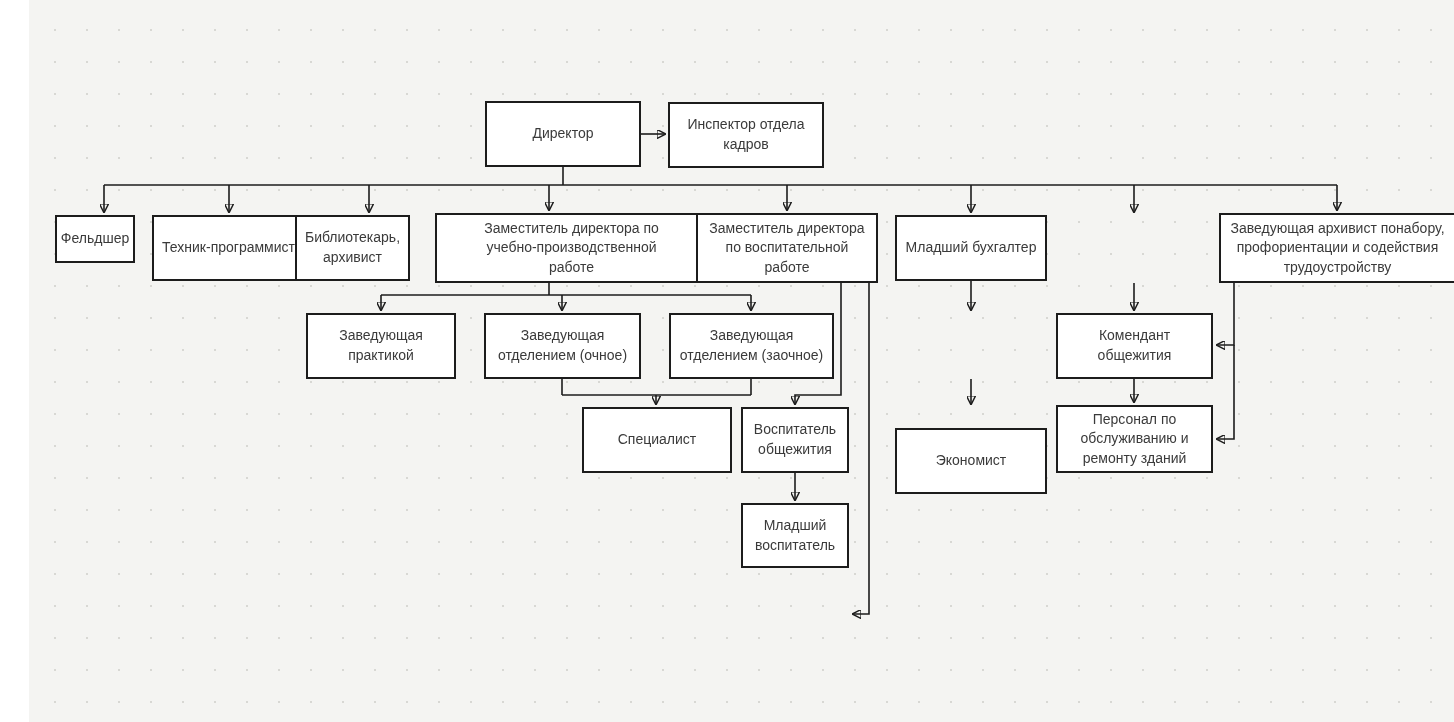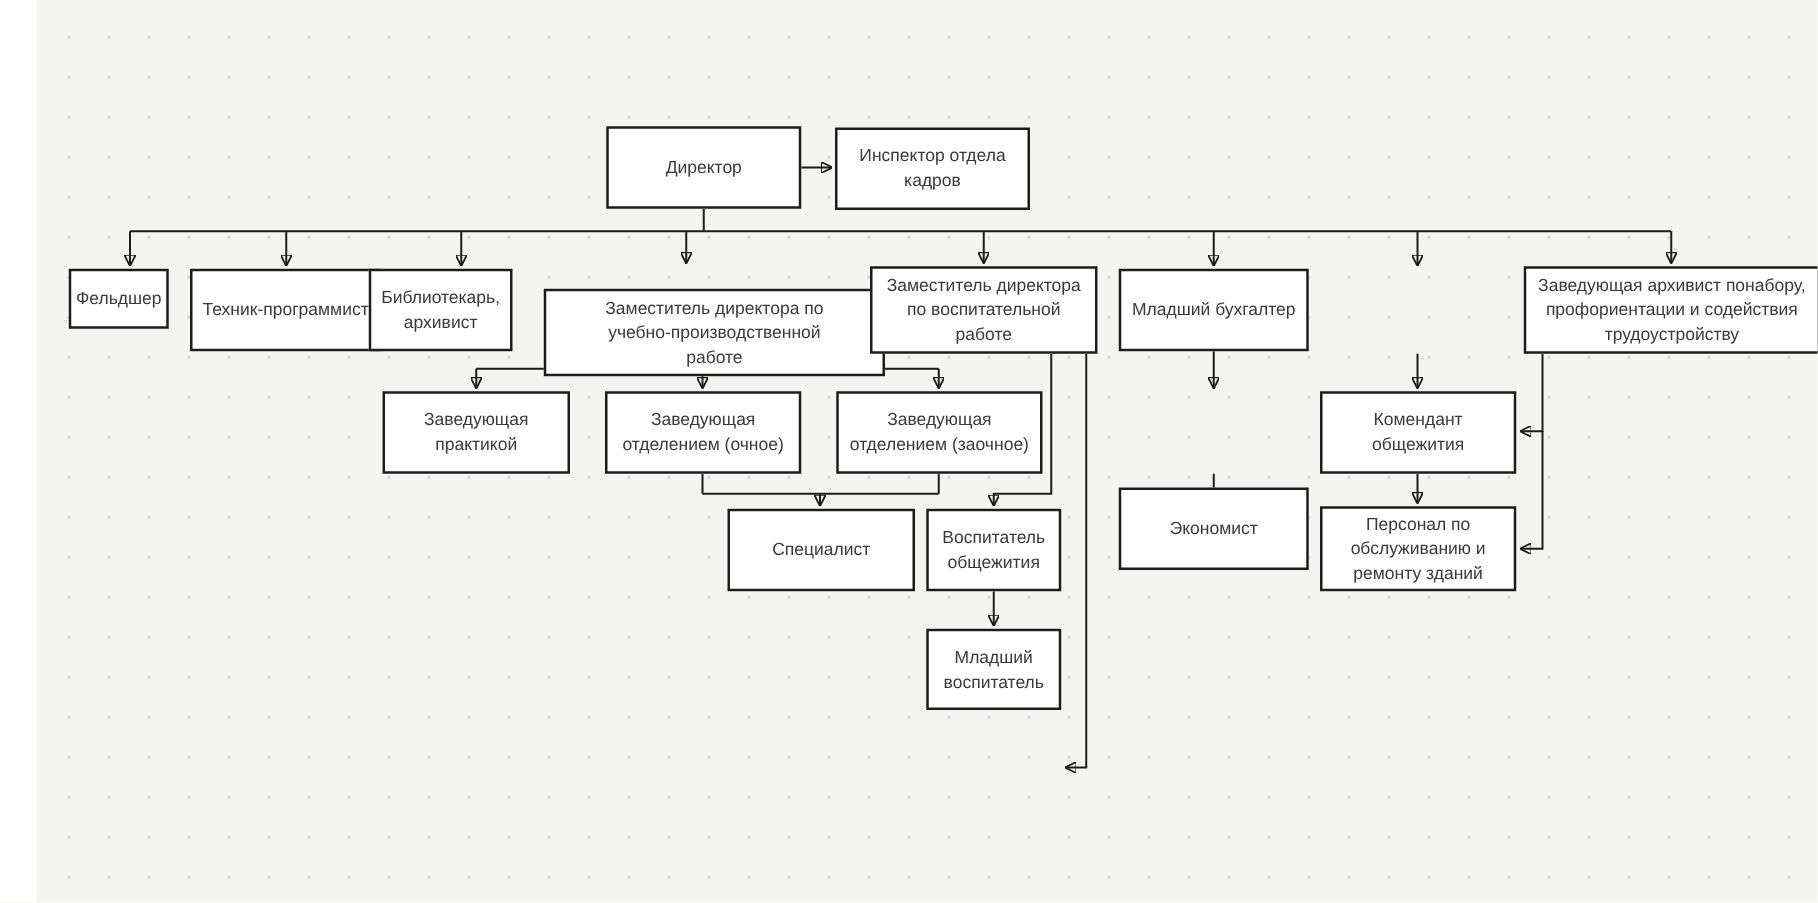--- a/index.html
+++ b/index.html
@@ -104,21 +104,21 @@
   <div class="node" style="left:639px;top:102px;width:156px;height:66px">Инспектор отдела
 кадров</div>
 
   <div class="node" style="left:26px;top:215px;width:80px;height:48px">Фельдшер</div>
 
   <div class="node" style="left:123px;top:215px;width:153px;height:66px">Техник-программист</div>
 
   <div class="node" style="left:266px;top:215px;width:115px;height:66px">Библиотекарь,
 архивист</div>
 
-  <div class="node" style="left:406px;top:231px;width:273px;height:70px">Заместитель директора по
+  <div class="node" style="left:406px;top:213px;width:273px;height:70px">Заместитель директора по
 учебно-производственной
 работе</div>
 
   <div class="node" style="left:667px;top:213px;width:182px;height:70px">Заместитель директора
 по воспитательной
 работе</div>
 
   <div class="node" style="left:866px;top:215px;width:152px;height:66px">Младший бухгалтер</div>
 
 
@@ -137,21 +137,21 @@
 
 
   <div class="node" style="left:1027px;top:313px;width:157px;height:66px">Комендант
 общежития</div>
 
   <div class="node" style="left:553px;top:407px;width:150px;height:66px">Специалист</div>
 
   <div class="node" style="left:712px;top:407px;width:108px;height:66px">Воспитатель
 общежития</div>
 
-  <div class="node" style="left:866px;top:390px;width:152px;height:66px">Экономист</div>
+  <div class="node" style="left:866px;top:428px;width:152px;height:66px">Экономист</div>
 
   <div class="node" style="left:712px;top:503px;width:108px;height:65px">Младший
 воспитатель</div>
 
   <div class="node" style="left:1027px;top:405px;width:157px;height:68px">Персонал по
 обслуживанию и
 ремонту зданий</div>
 
 
 </div>

